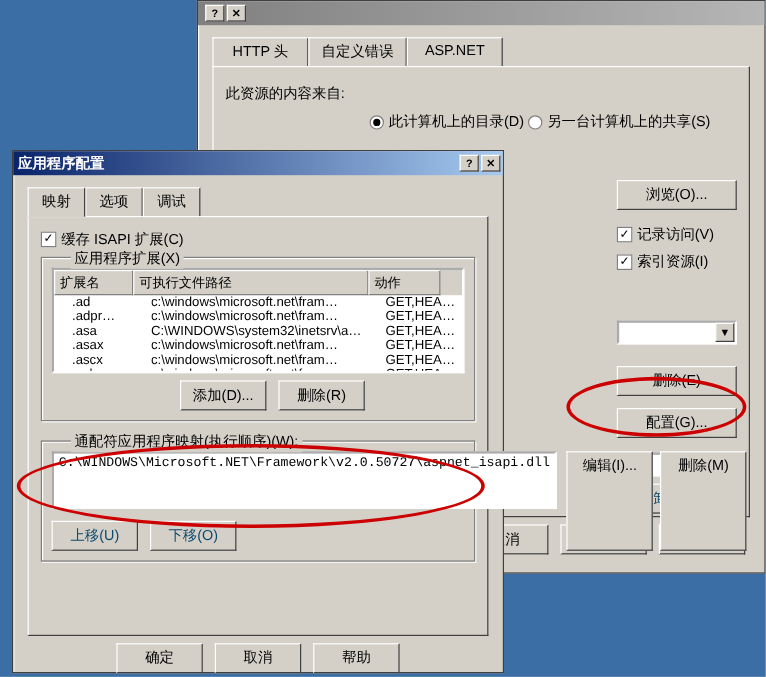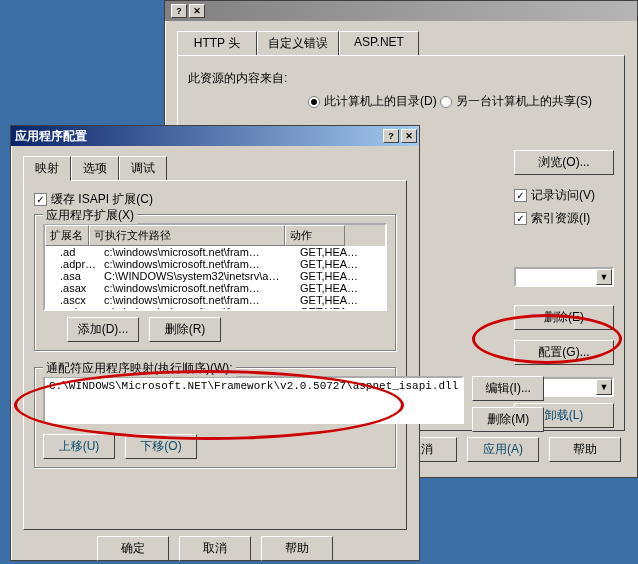--- a/index.html
+++ b/index.html
@@ -84,21 +84,21 @@
 
   .groupbox {
     border: 1px solid #808080;
     box-shadow: inset 1px 1px 0 #fff, 1px 1px 0 #fff;
     padding: 8px;
     margin-top: 6px;
     position: relative;
   }
   .groupbox > legend {
     position: absolute;
-    top: -8px; left: 8px;
+    top: -8px; left: 24px;
     background: #d4d0c8;
     padding: 0 3px;
   }
 
   .listview {
     border: 2px inset #fff;
     background: #fff;
     font-size: 11px;
     height: 88px;
     overflow: hidden;
@@ -107,21 +107,21 @@
   .lv-header div {
     border: 1px solid #fff;
     border-right-color: #808080;
     border-bottom-color: #808080;
     padding: 2px 4px;
   }
   .lv-body { overflow-y: auto; }
   .lv-row { display: flex; padding: 0 4px; white-space: nowrap; margin-left: 11px; }
   .lv-row div { overflow: hidden; }
 
-  .col-ext  { width: 44px; }
+  .col-ext  { width: 66px; }
   .col-path { width: 196px; }
   .col-act  { width: 60px; }
 
   .textbox {
     background: #fff;
     border: 2px inset #fff;
     padding: 2px 4px;
     font-family: "Courier New", monospace;
     font-size: 11px;
     height: 20px;
@@ -285,37 +285,37 @@
                 <div class="col-path">c:\windows\microsoft.net\fram…</div>
                 <div class="col-act">GET,HEA…</div>
               </div>
               <div class="lv-row">
                 <div class="col-ext">.ashx</div>
                 <div class="col-path">c:\windows\microsoft.net\fram…</div>
                 <div class="col-act">GET,HEA…</div>
               </div>
             </div>
         </div>
-        <div class="btn-row" style="justify-content:flex-start;padding-left:24px;">
+        <div class="btn-row" style="justify-content:center;padding-left:24px;">
           <div class="btn">添加(D)...</div>
           <div class="btn">删除(R)</div>
         </div>
       </div>
 
       <div class="groupbox" style="margin-top:16px;">
         <legend>通配符应用程序映射(执行顺序)(W):</legend>
         <div style="display:flex; gap:8px;">
           <div style="flex:1;">
             <div class="textbox" style="height:48px;">C:\WINDOWS\Microsoft.NET\Framework\v2.0.50727\aspnet_isapi.dll</div>
             <div class="btn-row" style="justify-content:flex-start;margin-top:10px;">
               <div class="btn disabled">上移(U)</div>
               <div class="btn disabled">下移(O)</div>
             </div>
           </div>
-          <div style="width:80px; display:flex; flex-direction:column; gap:6px;">
+          <div style="width:80px; display:flex; flex-direction:row; gap:6px;">
             <div class="btn">编辑(I)...</div>
             <div class="btn">删除(M)</div>
           </div>
         </div>
       </div>
     </div>
 
     <div class="btn-row">
       <div class="btn">确定</div>
       <div class="btn">取消</div>

